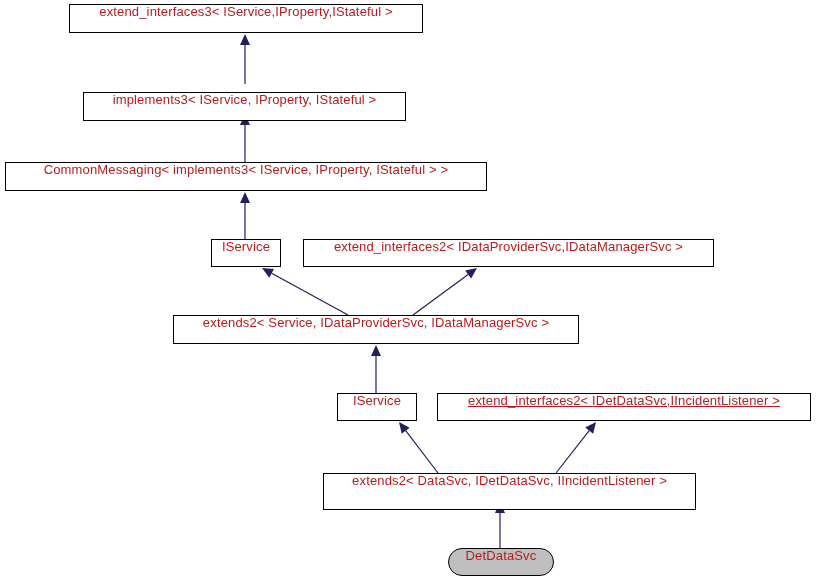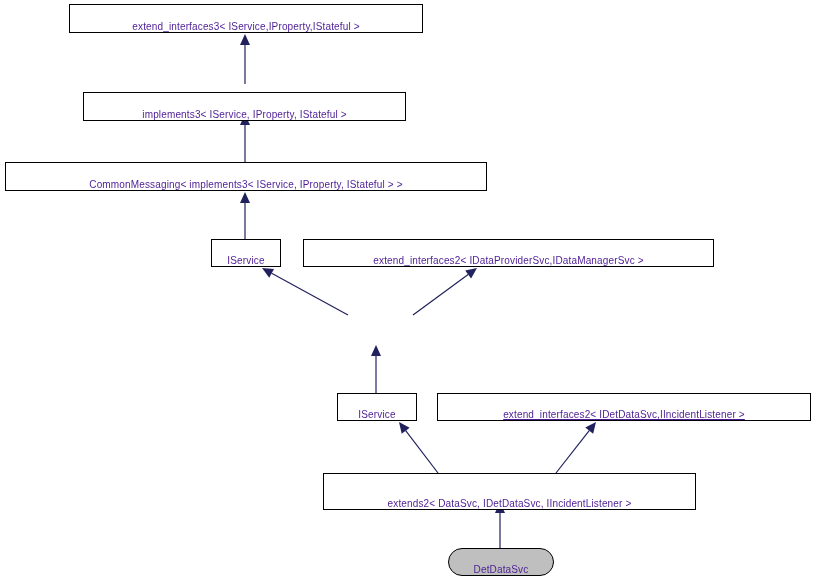--- a/index.html
+++ b/index.html
@@ -22,25 +22,25 @@
     left: 0;
     top: 0;
     width: 816px;
     height: 581px;
   }
   .uml-node {
     position: absolute;
     box-sizing: border-box;
     border: 1px solid #000000;
     background: #ffffff;
-    color: #4c1d95;
-    font-size: 10px;
+    color: #b91c1c;
+    font-size: 13px;
     line-height: 1;
     display: flex;
-    align-items: flex-end;
+    align-items: flex-start;
     justify-content: center;
     white-space: nowrap;
     letter-spacing: 0.15px;
   }
   .uml-node.highlight {
     background: #bfbfbf;
     border-radius: 14px;
   }
   .uml-node span {
     display: block;
@@ -97,20 +97,23 @@
     </div>
     <div class="uml-node" style="left: 5px; top: 162px; width: 482px; height: 29px;">
       <span>CommonMessaging&lt; implements3&lt; IService, IProperty, IStateful &gt; &gt;</span>
     </div>
     <div class="uml-node" style="left: 211px; top: 239px; width: 70px; height: 28px;">
       <span>IService</span>
     </div>
     <div class="uml-node" style="left: 303px; top: 239px; width: 411px; height: 28px;">
       <span>extend_interfaces2&lt; IDataProviderSvc,IDataManagerSvc &gt;</span>
     </div>
+    <div class="uml-node" style="left: 173px; top: 315px; width: 406px; height: 29px;">
+      <span>extends2&lt; Service, IDataProviderSvc, IDataManagerSvc &gt;</span>
+    </div>
     <div class="uml-node" style="left: 337px; top: 393px; width: 80px; height: 28px;">
       <span>IService</span>
     </div>
     <div class="uml-node" style="left: 437px; top: 393px; width: 374px; height: 28px; text-decoration: underline;">
       <span>extend_interfaces2&lt; IDetDataSvc,IIncidentListener &gt;</span>
     </div>
     <div class="uml-node" style="left: 323px; top: 473px; width: 373px; height: 37px;">
       <span>extends2&lt; DataSvc, IDetDataSvc, IIncidentListener &gt;</span>
     </div>
     <div class="uml-node highlight" style="left: 448px; top: 548px; width: 106px; height: 28px; background: rgb(191, 191, 191);">

